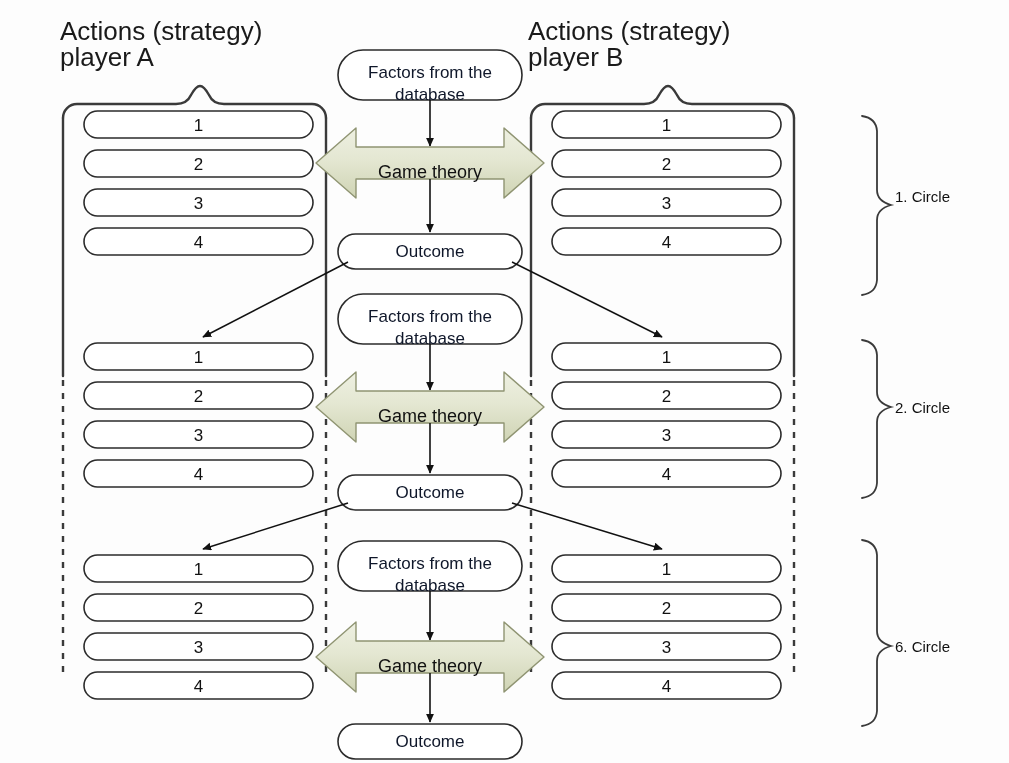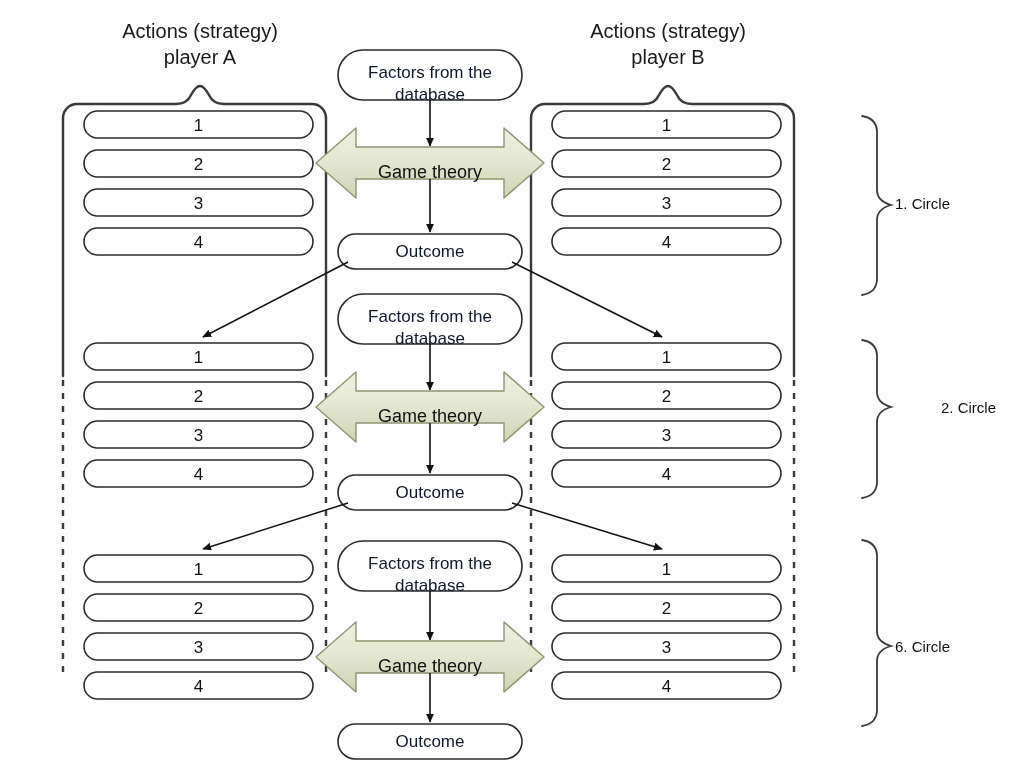--- a/index.html
+++ b/index.html
@@ -9,22 +9,21 @@
     font-family:"Liberation Sans","DejaVu Sans",sans-serif;
     color:#111;
     overflow:hidden;
   }
   #stage{position:relative;width:1009px;height:763px;}
   #svg-layer{position:absolute;left:0;top:0;width:1009px;height:763px;}
 
   
   .col-title{
     position:absolute;
-    text-align:center;
-    font-size:20px;
+    font-size:26px;
     line-height:26px;
     color:#1a1a1a;
     white-space:pre-line;
   }
   .pill-label{
     position:absolute;
     text-align:center;
     font-size:17px;
     line-height:1;
     color:#111;
@@ -210,17 +209,17 @@
   <div class="node-label" style="left:338px;top:306px;width:184px;">Factors from the
 database</div>
   <div class="arrow-label" style="left:336px;top:399px;width:188px;">Game theory</div>
   <div class="node-label" style="left:338px;top:482px;width:184px;">Outcome</div>
 
   <div class="node-label" style="left:338px;top:553px;width:184px;">Factors from the
 database</div>
   <div class="arrow-label" style="left:336px;top:649px;width:188px;">Game theory</div>
   <div class="node-label" style="left:338px;top:731px;width:184px;">Outcome</div>
 
-  <div class="circle-label" style="left:895px;top:196px;">1. Circle</div>
-  <div class="circle-label" style="left:895px;top:400px;margin-left:46px;">2. Circle</div>
+  <div class="circle-label" style="left:895px;top:189px;">1. Circle</div>
+  <div class="circle-label" style="left:895px;top:400px;">2. Circle</div>
   <div class="circle-label" style="left:895px;top:639px;">6. Circle</div>
 
 </div>
 
 </body></html>

